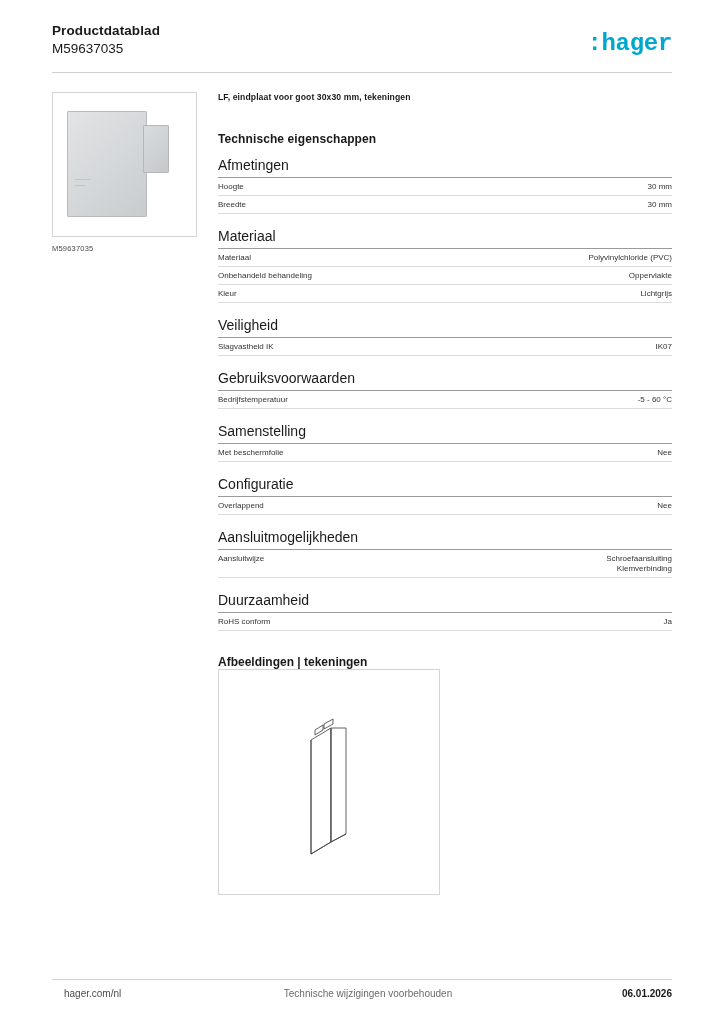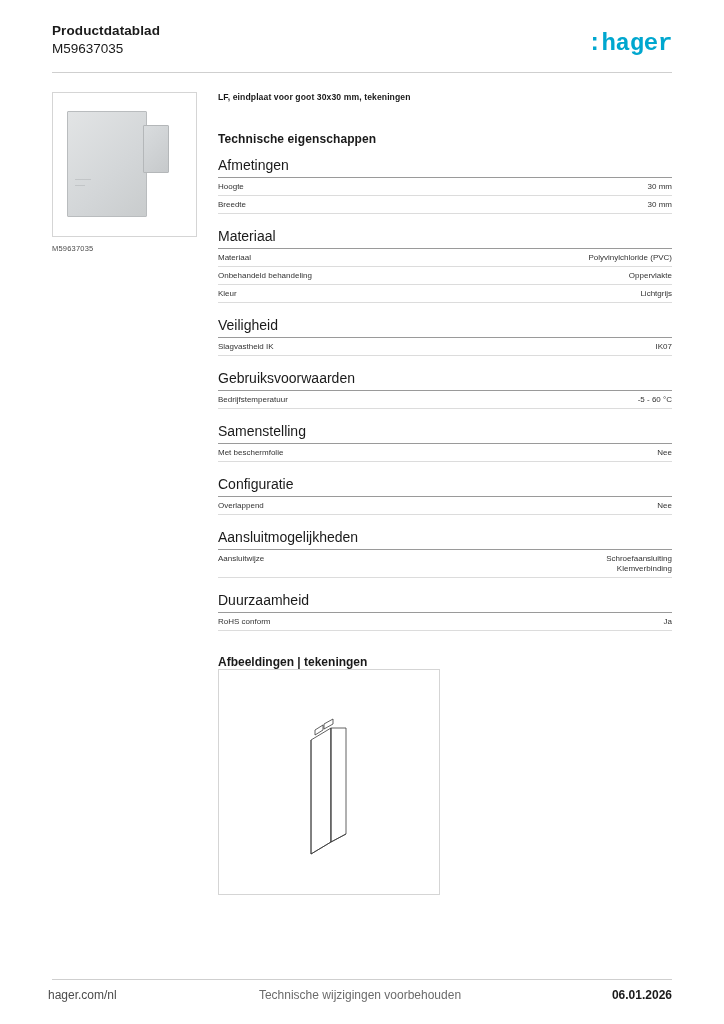--- a/index.html
+++ b/index.html
@@ -199,24 +199,24 @@
     position: absolute;
     bottom: 44px;
     left: 52px;
     right: 52px;
     height: 1px;
     background: #cfcfcf;
   }
   .footer {
     position: absolute;
     bottom: 22px;
-    left: 48px;
+    left: 64px;
     right: 52px;
     height: 14px;
-    font-size: 12px;
+    font-size: 10px;
     color: #4c4c4c;
   }
   .footer .left {
     position: absolute;
     left: 0;
     top: 0;
   }
   .footer .center {
     position: absolute;
     left: 50%;

